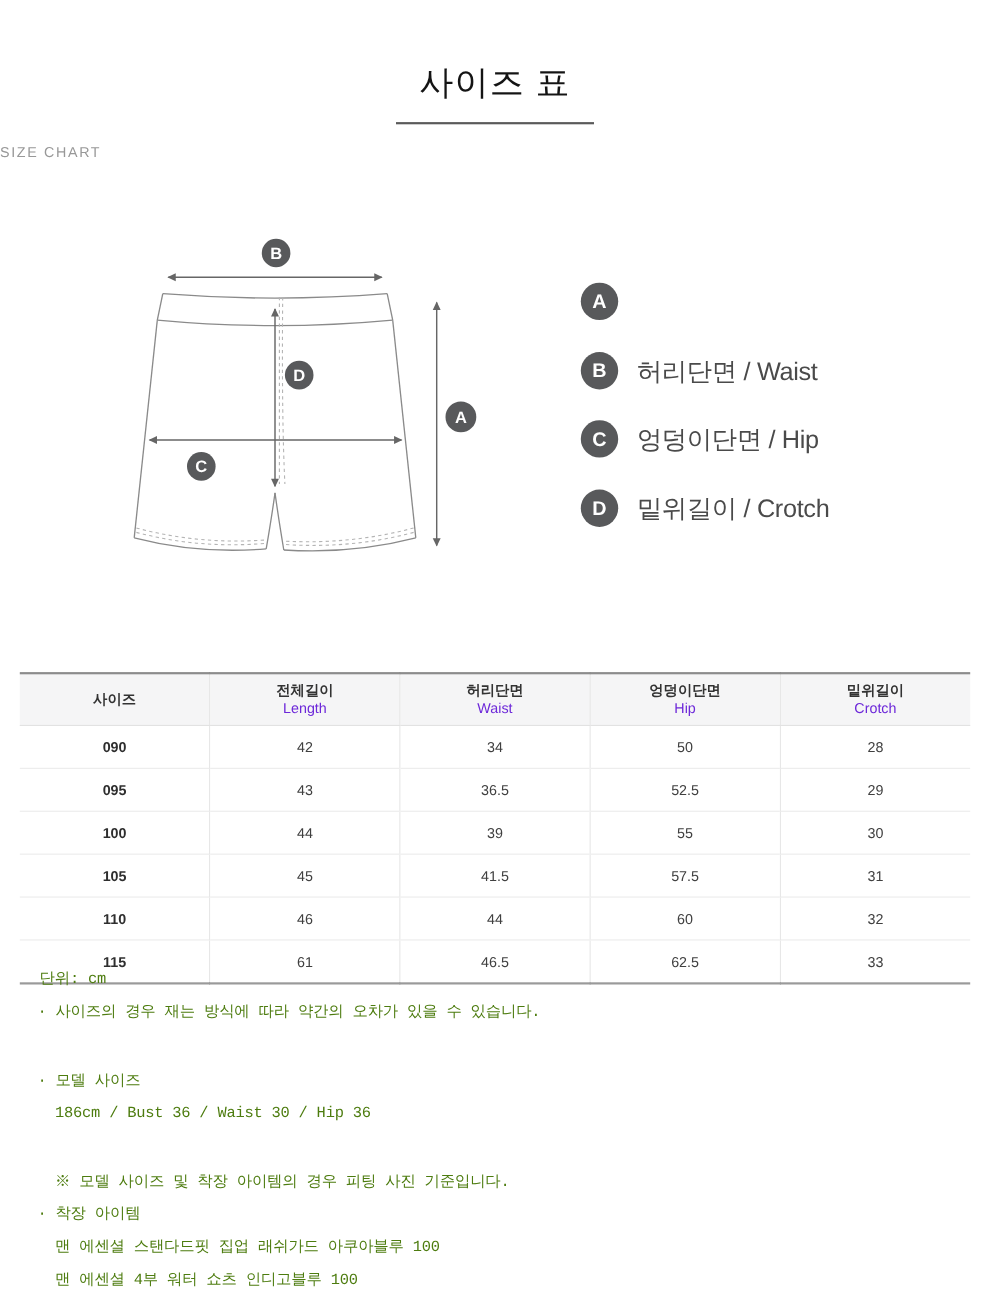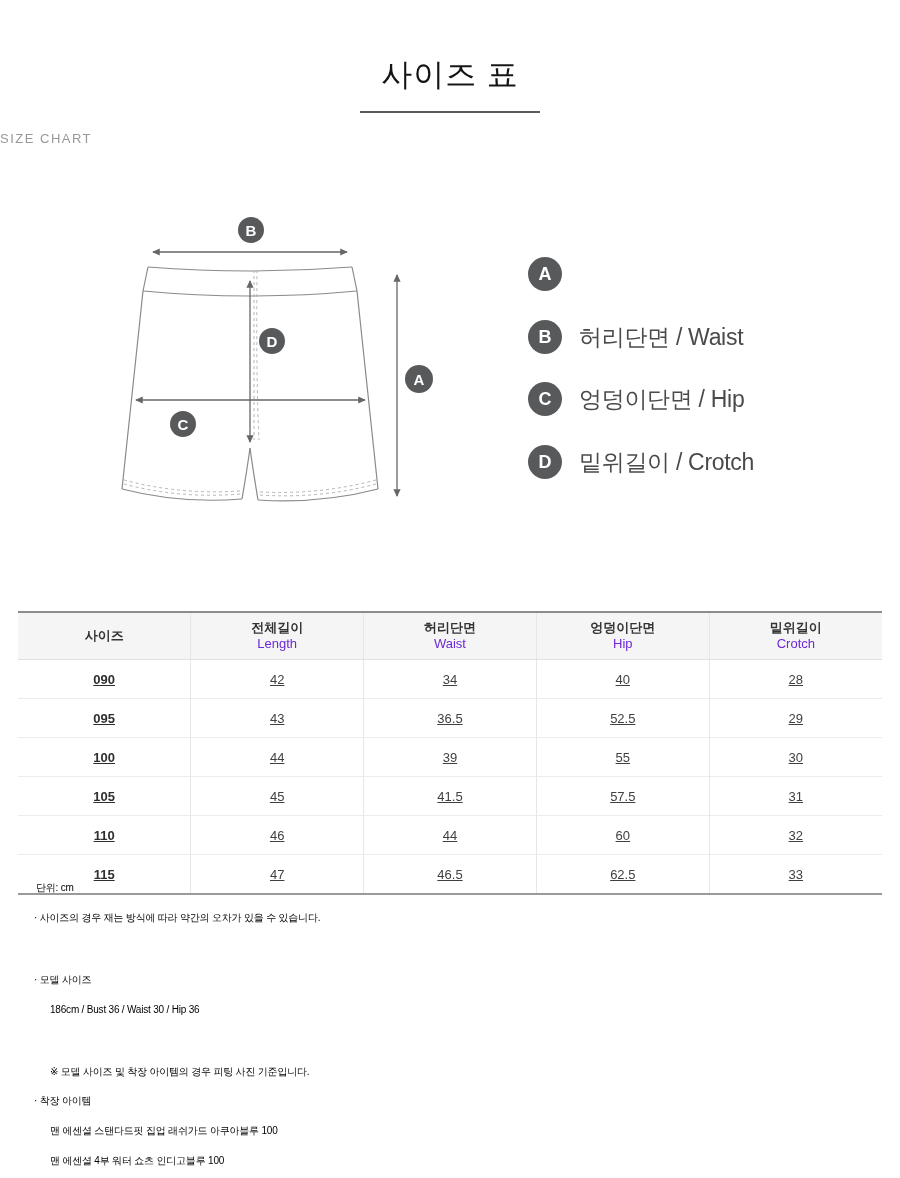--- a/index.html
+++ b/index.html
@@ -30,26 +30,26 @@
   .size-table { position:absolute; left:18px; top:611px; width:864px;
                 border-collapse:collapse; table-layout:fixed;
                 border-top:2px solid #8c8c8c; border-bottom:2px solid #9a9a9a; }
   .size-table th { background:#f5f5f6; height:38px; font-size:13px; color:#333;
                    text-align:center; vertical-align:middle; padding:4px 0;
                    border-bottom:1px solid #e2e2e2; }
   .size-table th .ko { display:block; font-weight:700; line-height:16px; }
   .size-table th .en { display:block; font-weight:400; line-height:16px; color:#6d28d9; }
   .size-table th .en:empty { display:none; }
   .size-table td { height:36px; font-size:13px; color:#404040; text-align:center;
-                   vertical-align:middle; border-top:1px solid #ececec; background:#fff;text-decoration:underline; }
+                   vertical-align:middle; border-top:1px solid #ececec; background:#fff; }
   .size-table td.size-col { font-weight:700; color:#2e2e2e; }
   .size-table th + th, .size-table td + td { border-left:1px solid #e7e7e7; }
 
   
-  .note { position:absolute; font-size:10px; color:#000000; letter-spacing:-0.2px; white-space:nowrap; }
+  .note { position:absolute; font-size:14px; color:#4d7c0f; letter-spacing:-0.2px; white-space:nowrap;font-family:Liberation Mono, monospace; }
   .n-unit   { left:36px;  top:881px; }
   .n-tol    { left:34px;  top:911px; }
   .n-mtitle { left:34px;  top:973px; }
   .n-msize  { left:50px;  top:1004px; }
   .n-mnote  { left:50px;  top:1034px;margin-top:31px; }
   .n-otitle { left:34px;  top:1094px; }
   .n-oitem1 { left:50px;  top:1124px;text-align:right; }
   .n-oitem2 { left:50px;  top:1154px; }
 </style>
 </head>
@@ -148,21 +148,21 @@
           <span class="ko">밑위길이</span>
           <span class="en">Crotch</span>
         </th>
       </tr>
     </thead>
     <tbody>
       <tr>
         <td class="size-col">090</td>
         <td>42</td>
         <td>34</td>
-        <td>40</td>
+        <td>50</td>
         <td>28</td>
       </tr>
       <tr>
         <td class="size-col">095</td>
         <td>43</td>
         <td>36.5</td>
         <td>52.5</td>
         <td>29</td>
       </tr>
       <tr>
@@ -181,21 +181,21 @@
       </tr>
       <tr>
         <td class="size-col">110</td>
         <td>46</td>
         <td>44</td>
         <td>60</td>
         <td>32</td>
       </tr>
       <tr>
         <td class="size-col">115</td>
-        <td>47</td>
+        <td>61</td>
         <td>46.5</td>
         <td>62.5</td>
         <td>33</td>
       </tr>
     </tbody>
   </table>
 
   <div class="note n-unit">단위: cm</div>
   <div class="note n-tol">· 사이즈의 경우 재는 방식에 따라 약간의 오차가 있을 수 있습니다.</div>
   <div class="note n-mtitle">· 모델 사이즈</div>

